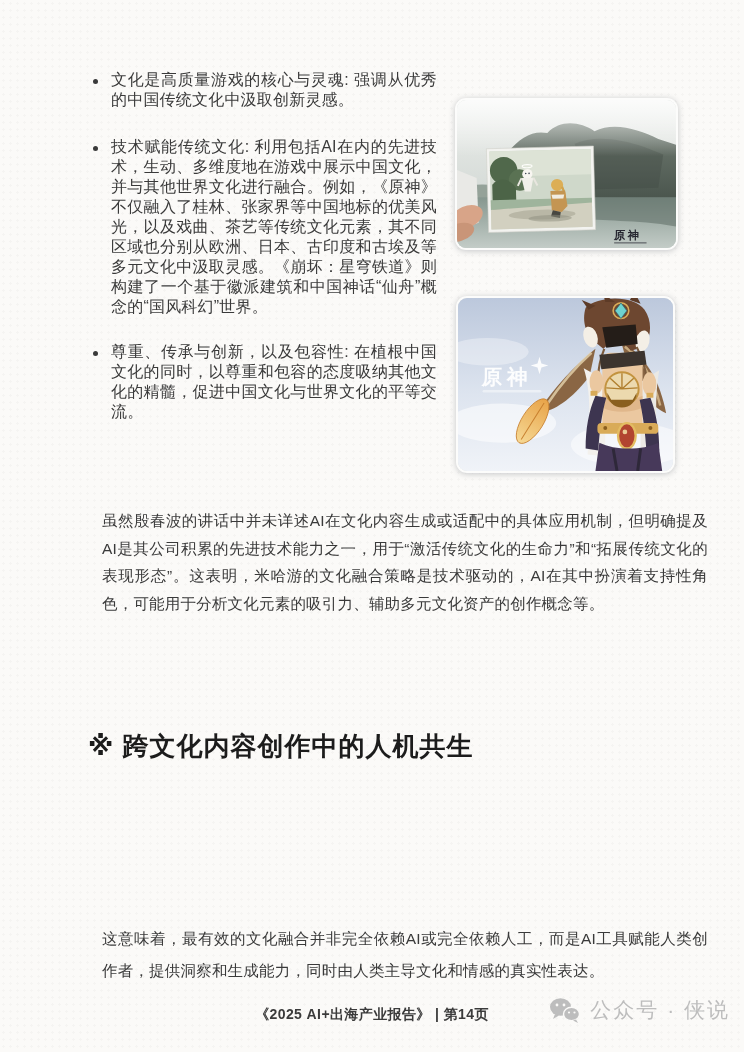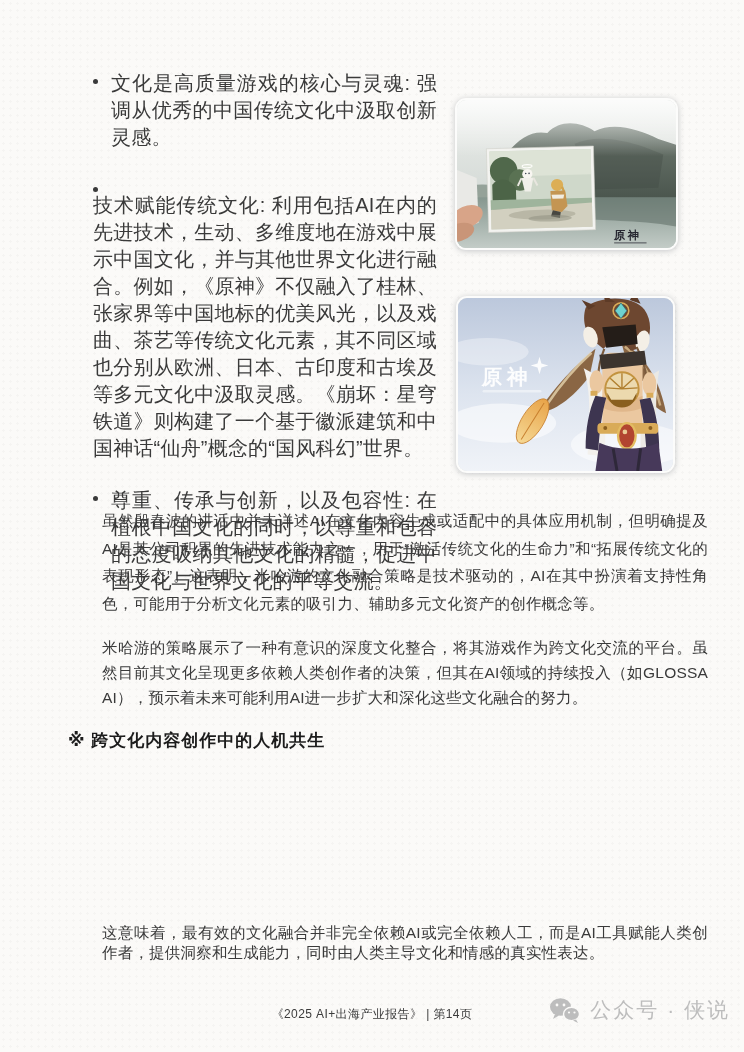--- a/index.html
+++ b/index.html
@@ -10,43 +10,43 @@
     -webkit-font-smoothing:antialiased;
   }
   .page{
     position:absolute;inset:0;
     background-image:radial-gradient(rgba(90,90,85,0.035) 1px, transparent 1.2px);
     background-size:7px 7px;
   }
   
   .bullets{position:absolute;left:93px;top:70px;width:344px;}
   .bullet{display:flex;margin:0 0 27px 0;}
-  .bullet:nth-child(2){margin-bottom:25px;flex-direction:column;}
+  .bullet:nth-child(2){margin-bottom:25px;}
   .bullet:last-child{margin-bottom:0;}
   .dot{flex:none;width:5px;height:5px;border-radius:50%;background:#3a3a3a;margin:9px 13px 0 0;}
-  .bullet p{margin:0;font-size:20px;line-height:27px;color:#3a3a3a;text-align:justify;letter-spacing:.2px;}
+  .bullet p{margin:0;font-size:16px;line-height:20px;color:#3a3a3a;text-align:justify;letter-spacing:.2px;}
   
   .fig{position:absolute;margin:8px;border-radius:11px;overflow:hidden;
        border:2px solid #fcfcfb;box-shadow:0 1px 6px rgba(60,70,80,.28);box-sizing:border-box;background:#dfe4e2;}
   .fig svg{display:block;width:100%;height:100%;}
   .fig1{left:447px;top:90px;width:223px;height:152px;}
   .fig2{left:448px;top:288px;width:219px;height:177px;}
   
   .para{position:absolute;left:84px;width:606px;margin:18px;color:#3a3a3a;
         font-size:15.5px;text-align:justify;letter-spacing:.2px;}
   .p1{top:489px;line-height:27.5px;}
   .p2{top:617px;line-height:25px;}
   .p3{top:782px;line-height:24.5px;}
-  .p4{top:905px;line-height:20px;}
-  
-  .heading{position:absolute;left:68px;top:729px;margin:0;font-size:17px;font-weight:700;
+  .p4{top:905px;line-height:32px;}
+  
+  .heading{position:absolute;left:88px;top:729px;margin:0;font-size:26px;font-weight:700;
            color:#1c1c1c;letter-spacing:1px;}
   
   .pagefooter{position:absolute;left:0;right:0;top:1006px;text-align:center;
-              font-size:12px;font-weight:400;color:#3b3b3b;letter-spacing:.4px;}
+              font-size:14px;font-weight:700;color:#3b3b3b;letter-spacing:.4px;}
   
   .watermark{position:absolute;right:14px;top:996px;display:flex;align-items:center;gap:9px;
              color:#bdbdbd;font-size:21px;letter-spacing:2px;}
   .watermark .wicon{width:32px;height:27px;flex:none;}
 </style>
 </head>
 <body>
 
 <div class="page">
 
@@ -209,21 +209,20 @@
 
       <g transform="translate(24,62)">
         <text x="0" y="26" font-size="21" font-weight="bold" letter-spacing="5" fill="#ffffff" opacity=".95">原神</text>
         <path d="M59,-2 L61,5 L68,7 L61,9 L59,16 L57,9 L50,7 L57,5 Z" fill="#ffffff" opacity=".9"></path>
         <rect x="1" y="32" width="60" height="2.6" rx="1.3" fill="#ffffff" opacity=".45"></rect>
       </g>
     </svg>
   </figure>
 
   <p class="para p1">虽然殷春波的讲话中并未详述AI在文化内容生成或适配中的具体应用机制，但明确提及AI是其公司积累的先进技术能力之一，用于“激活传统文化的生命力”和“拓展传统文化的表现形态”。这表明，米哈游的文化融合策略是技术驱动的，AI在其中扮演着支持性角色，可能用于分析文化元素的吸引力、辅助多元文化资产的创作概念等。</p>
-  <p class="para p2">米哈游的策略展示了一种有意识的深度文化整合，将其游戏作为跨文化交流的平台。虽然目前其文化呈现更多依赖人类创作者的决策，但其在AI领域的持续投入（如GLOSSA AI），预示着未来可能利用AI进一步扩大和深化这些文化融合的努力。</p>
 
   <h2 class="heading">※ 跨文化内容创作中的人机共生</h2>
 
   <p class="para p4">这意味着，最有效的文化融合并非完全依赖AI或完全依赖人工，而是AI工具赋能人类创作者，提供洞察和生成能力，同时由人类主导文化和情感的真实性表达。</p>
 
   <div class="pagefooter">《2025 AI+出海产业报告》 | 第14页</div>
 
   <div class="watermark">
     <svg class="wicon" viewBox="0 0 32 27">
       <ellipse cx="11.5" cy="10" rx="10.5" ry="8.8" fill="#bdbdbd"></ellipse>

